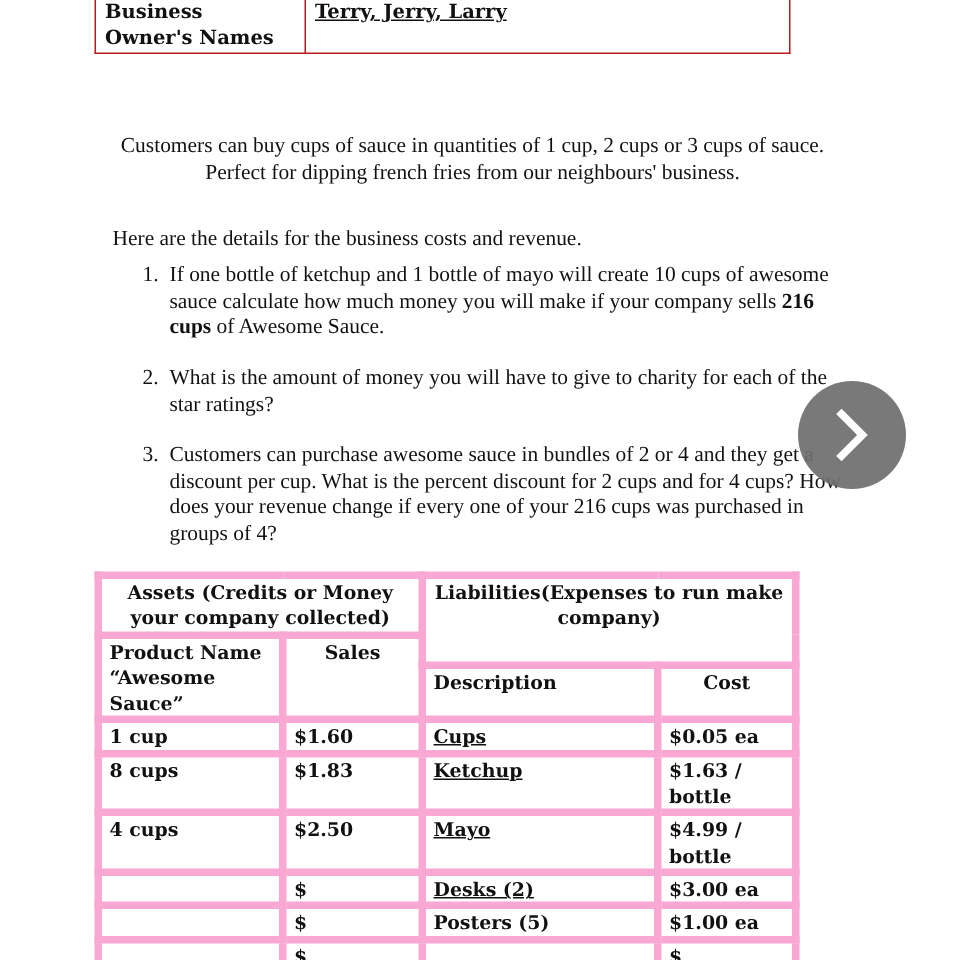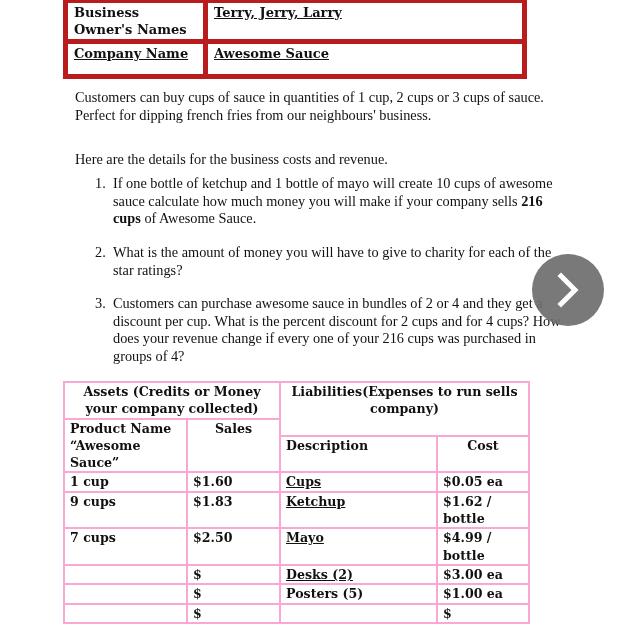--- a/index.html
+++ b/index.html
@@ -4,28 +4,28 @@
 <style>
   * { box-sizing: border-box; margin: 0; padding: 0; }
   html, body { width: 640px; height: 640px; background: #ffffff; overflow: hidden; }
   body { position: relative; font-family: "DejaVu Serif", "Liberation Serif", serif; color: #111; }
 
   .top-table {
     position: absolute; left: 63px; top: -2px; width: 464px;
     border-collapse: collapse; font-size: 13px; font-weight: bold;
     font-family: "DejaVu Serif", serif;
   }
-  .top-table td { border: 5px solid #b91c1c; vertical-align: top; padding: 1px 6px; line-height: 17px; }
+  .top-table td { border: 1px solid #b91c1c; vertical-align: top; padding: 1px 6px; line-height: 17px; }
   .top-table td.c1 { width: 140px; }
   .top-table tr.r1 td { height: 37px; }
   .top-table tr.r2 td { height: 35px; }
   .u { text-decoration: underline; margin-top: 16px; }
 
   .para { position: absolute; left: 75px; font-size: 13px; line-height: 17.5px; font-family: "Liberation Serif", serif; font-size: 14.3px; }
-  .p1 { top: 89px; width: 480px; }
+  .p1 { top: 89px; width: 480px; text-align: center; }
   .p2 { top: 151px; width: 480px; }
 
   .qlist { position: absolute; left: 95px; width: 472px; font-family: "Liberation Serif", serif; font-size: 14.3px; line-height: 17.5px; }
   .q { display: flex; }
   .q .num { width: 18px; flex: none; }
   .q .txt { flex: 1; }
   .q1 { top: 175px; }
   .q2 { top: 244px; }
   .q3 { top: 295px; }
 
@@ -33,35 +33,31 @@
     position: absolute; left: 532px; top: 254px; width: 72px; height: 72px;
     border-radius: 50%; background: rgba(110,110,110,0.92);
     display: flex; align-items: center; justify-content: center; cursor: pointer;
   }
 
   .fin-table {
     position: absolute; left: 63px; top: 381px; width: 465px;
     border-collapse: collapse; font-size: 12.6px; font-weight: bold;
     font-family: "DejaVu Serif", serif; table-layout: fixed;
   }
-  .fin-table td { border: 2px solid #f9a8d4; vertical-align: top; padding: 0 5px; line-height: 17.3px; }
+  .fin-table td { border: 5px solid #f9a8d4; vertical-align: top; padding: 0 5px; line-height: 17.3px; }
   .center { text-align: center; }
 </style>
 </head>
 <body>
 
 <table class="top-table">
   <tbody>
       <tr class="r1">
     <td class="c1">Business Owner's Names</td>
     <td><span class="u">Terry, Jerry, Larry</span></td>
-  </tr>
-  <tr class="r2">
-    <td class="c1"><span class="u">Company Name</span></td>
-    <td><span class="u">Awesome Sauce</span></td>
   </tr>
 </tbody>
   </table>
 
 <p class="para p1">Customers can buy cups of sauce in quantities of 1 cup, 2 cups or 3 cups of sauce.  Perfect for dipping french fries from our neighbours' business.</p>
 <p class="para p2">Here are the details for the business costs and revenue.</p>
 
 <div class="qlist q1 q">
   <span class="num">1.</span>
   <span class="txt"><span>If one bottle of ketchup and 1 bottle of mayo will create 10 cups of awesome sauce calculate how much money you will make if your company sells </span><b>216 cups</b><span> of Awesome Sauce.</span></span>
@@ -84,44 +80,44 @@
 <table class="fin-table">
   <colgroup>
       <col style="width:123px">
       <col style="width:93px">
       <col style="width:157px">
       <col style="width:92px">
     </colgroup>
   <tbody>
       <tr>
     <td colspan="2" class="center">Assets (Credits or Money your company collected)</td>
-    <td colspan="2" rowspan="2" class="center" style="height:52px">Liabilities(Expenses to run sells company)</td>
+    <td colspan="2" rowspan="2" class="center" style="height:52px">Liabilities(Expenses to run make company)</td>
   </tr>
   <tr>
     <td rowspan="2" style="height:52px">Product Name “Awesome Sauce”</td>
     <td rowspan="2" class="center">Sales</td>
   </tr>
   <tr>
     <td style="height:36px">Description</td>
     <td class="center">Cost</td>
   </tr>
   <tr>
     <td>1 cup</td>
     <td>$1.60</td>
     <td><span class="u">Cups</span></td>
     <td>$0.05 ea</td>
   </tr>
   <tr>
-    <td>9 cups</td>
+    <td>8 cups</td>
     <td>$1.83</td>
     <td><span class="u">Ketchup</span></td>
-    <td>$1.62 / bottle</td>
+    <td>$1.63 / bottle</td>
   </tr>
   <tr>
-    <td>7 cups</td>
+    <td>4 cups</td>
     <td>$2.50</td>
     <td><span class="u">Mayo</span></td>
     <td>$4.99 / bottle</td>
   </tr>
   <tr>
     <td></td>
     <td>$</td>
     <td><span class="u">Desks (2)</span></td>
     <td>$3.00 ea</td>
   </tr>

